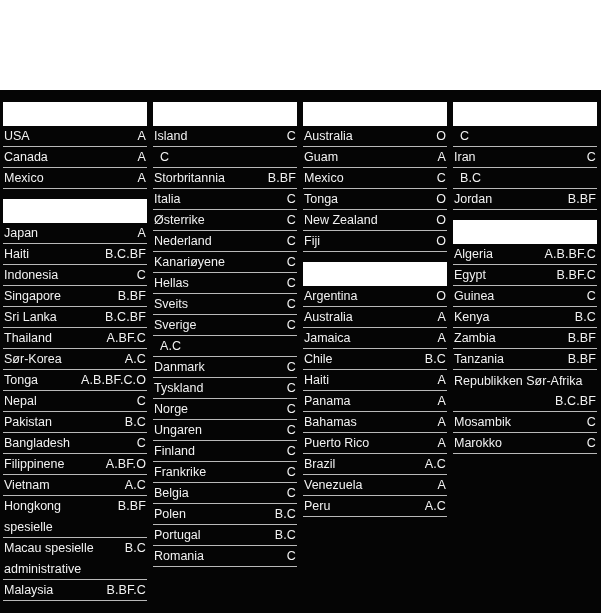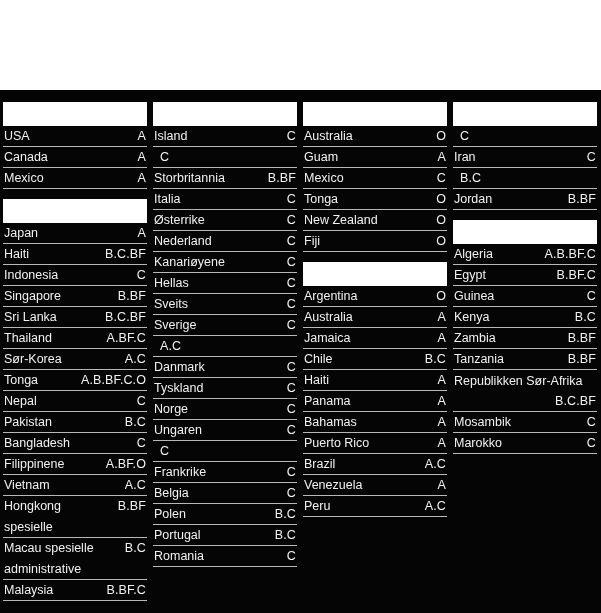--- a/index.html
+++ b/index.html
@@ -267,20 +267,21 @@
             </div>
             <div class="row">
               <span class="name">Norge</span>
               <span class="code">C</span>
             </div>
             <div class="row">
               <span class="name">Ungaren</span>
               <span class="code">C</span>
             </div>
             <div class="row">
+              <span class="name">Finland</span>
               <span class="code">C</span>
             </div>
             <div class="row">
               <span class="name">Frankrike</span>
               <span class="code">C</span>
             </div>
             <div class="row">
               <span class="name">Belgia</span>
               <span class="code">C</span>
             </div>

